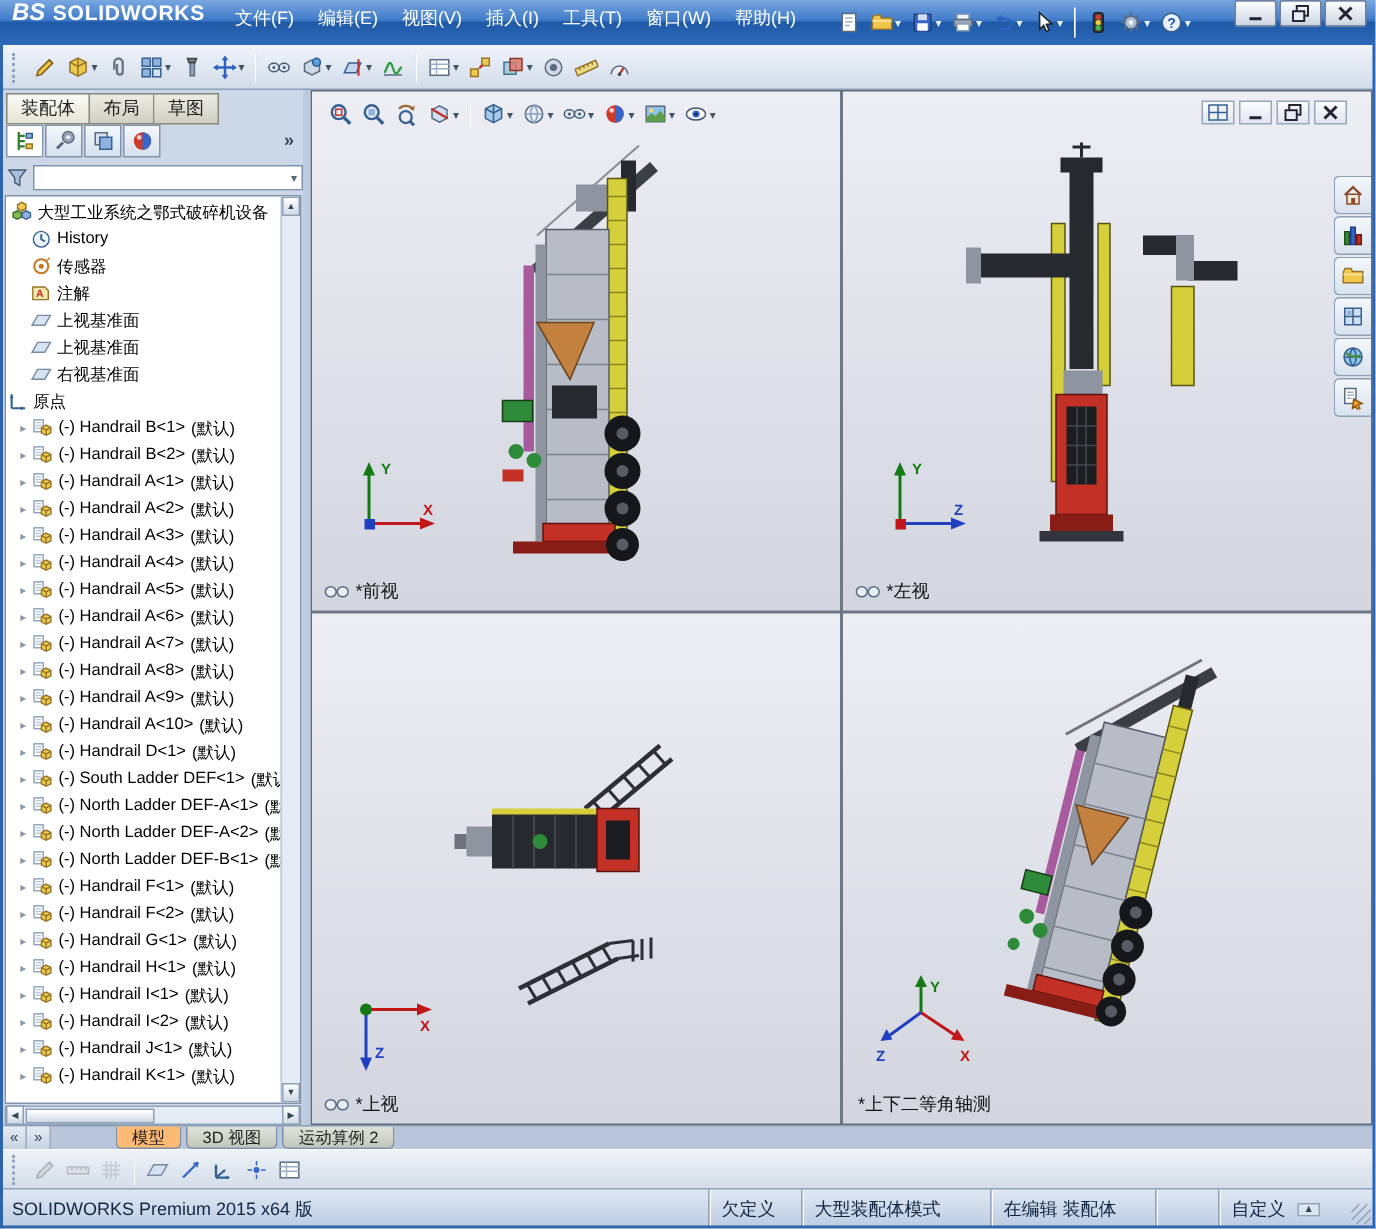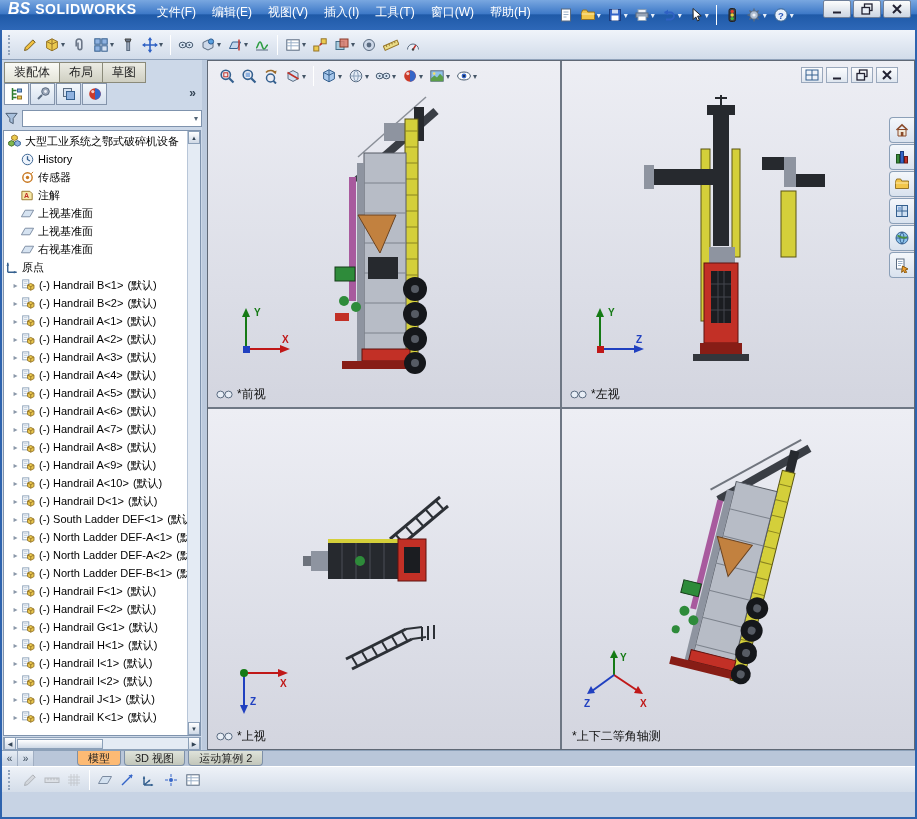--- a/index.html
+++ b/index.html
@@ -1276,17 +1276,26 @@
       <span class="tbtn2">
         <span class="ic">
           <svg width="16" height="16" viewBox="0 0 16 16">
             <rect x="1.8" y="2.8" width="12.4" height="10.4" fill="#fff" stroke="#5a6b80"></rect>
             <path d="M1.8 5.8h12.4M1.8 8.8h12.4M6 2.8v10.4" stroke="#9ab0c8"></path>
           </svg>
         </span>
       </span>
     </div>
 
+  <div class="statusbar">
+    <div class="sproduct">SOLIDWORKS Premium 2015 x64 版</div>
+    <div class="sgrip"></div>
+  <div class="scell" style="left: 472px; width: 58px;">欠定义</div>
+      <div class="scell" style="left: 534px; width: 122px;">大型装配体模式</div>
+      <div class="scell" style="left: 660px; width: 106px;">在编辑 装配体</div>
+      <div class="scell" style="left: 770px; width: 38px;"></div>
+      <div class="scell" style="left: 812px; width: 86px;">自定义<span class="scaret">▲</span></div>
+    </div>
 
   <div class="edge edge-l"></div>
   <div class="edge edge-r"></div>
   <div class="edge edge-b"></div>
 </div>
 
 </body></html>

